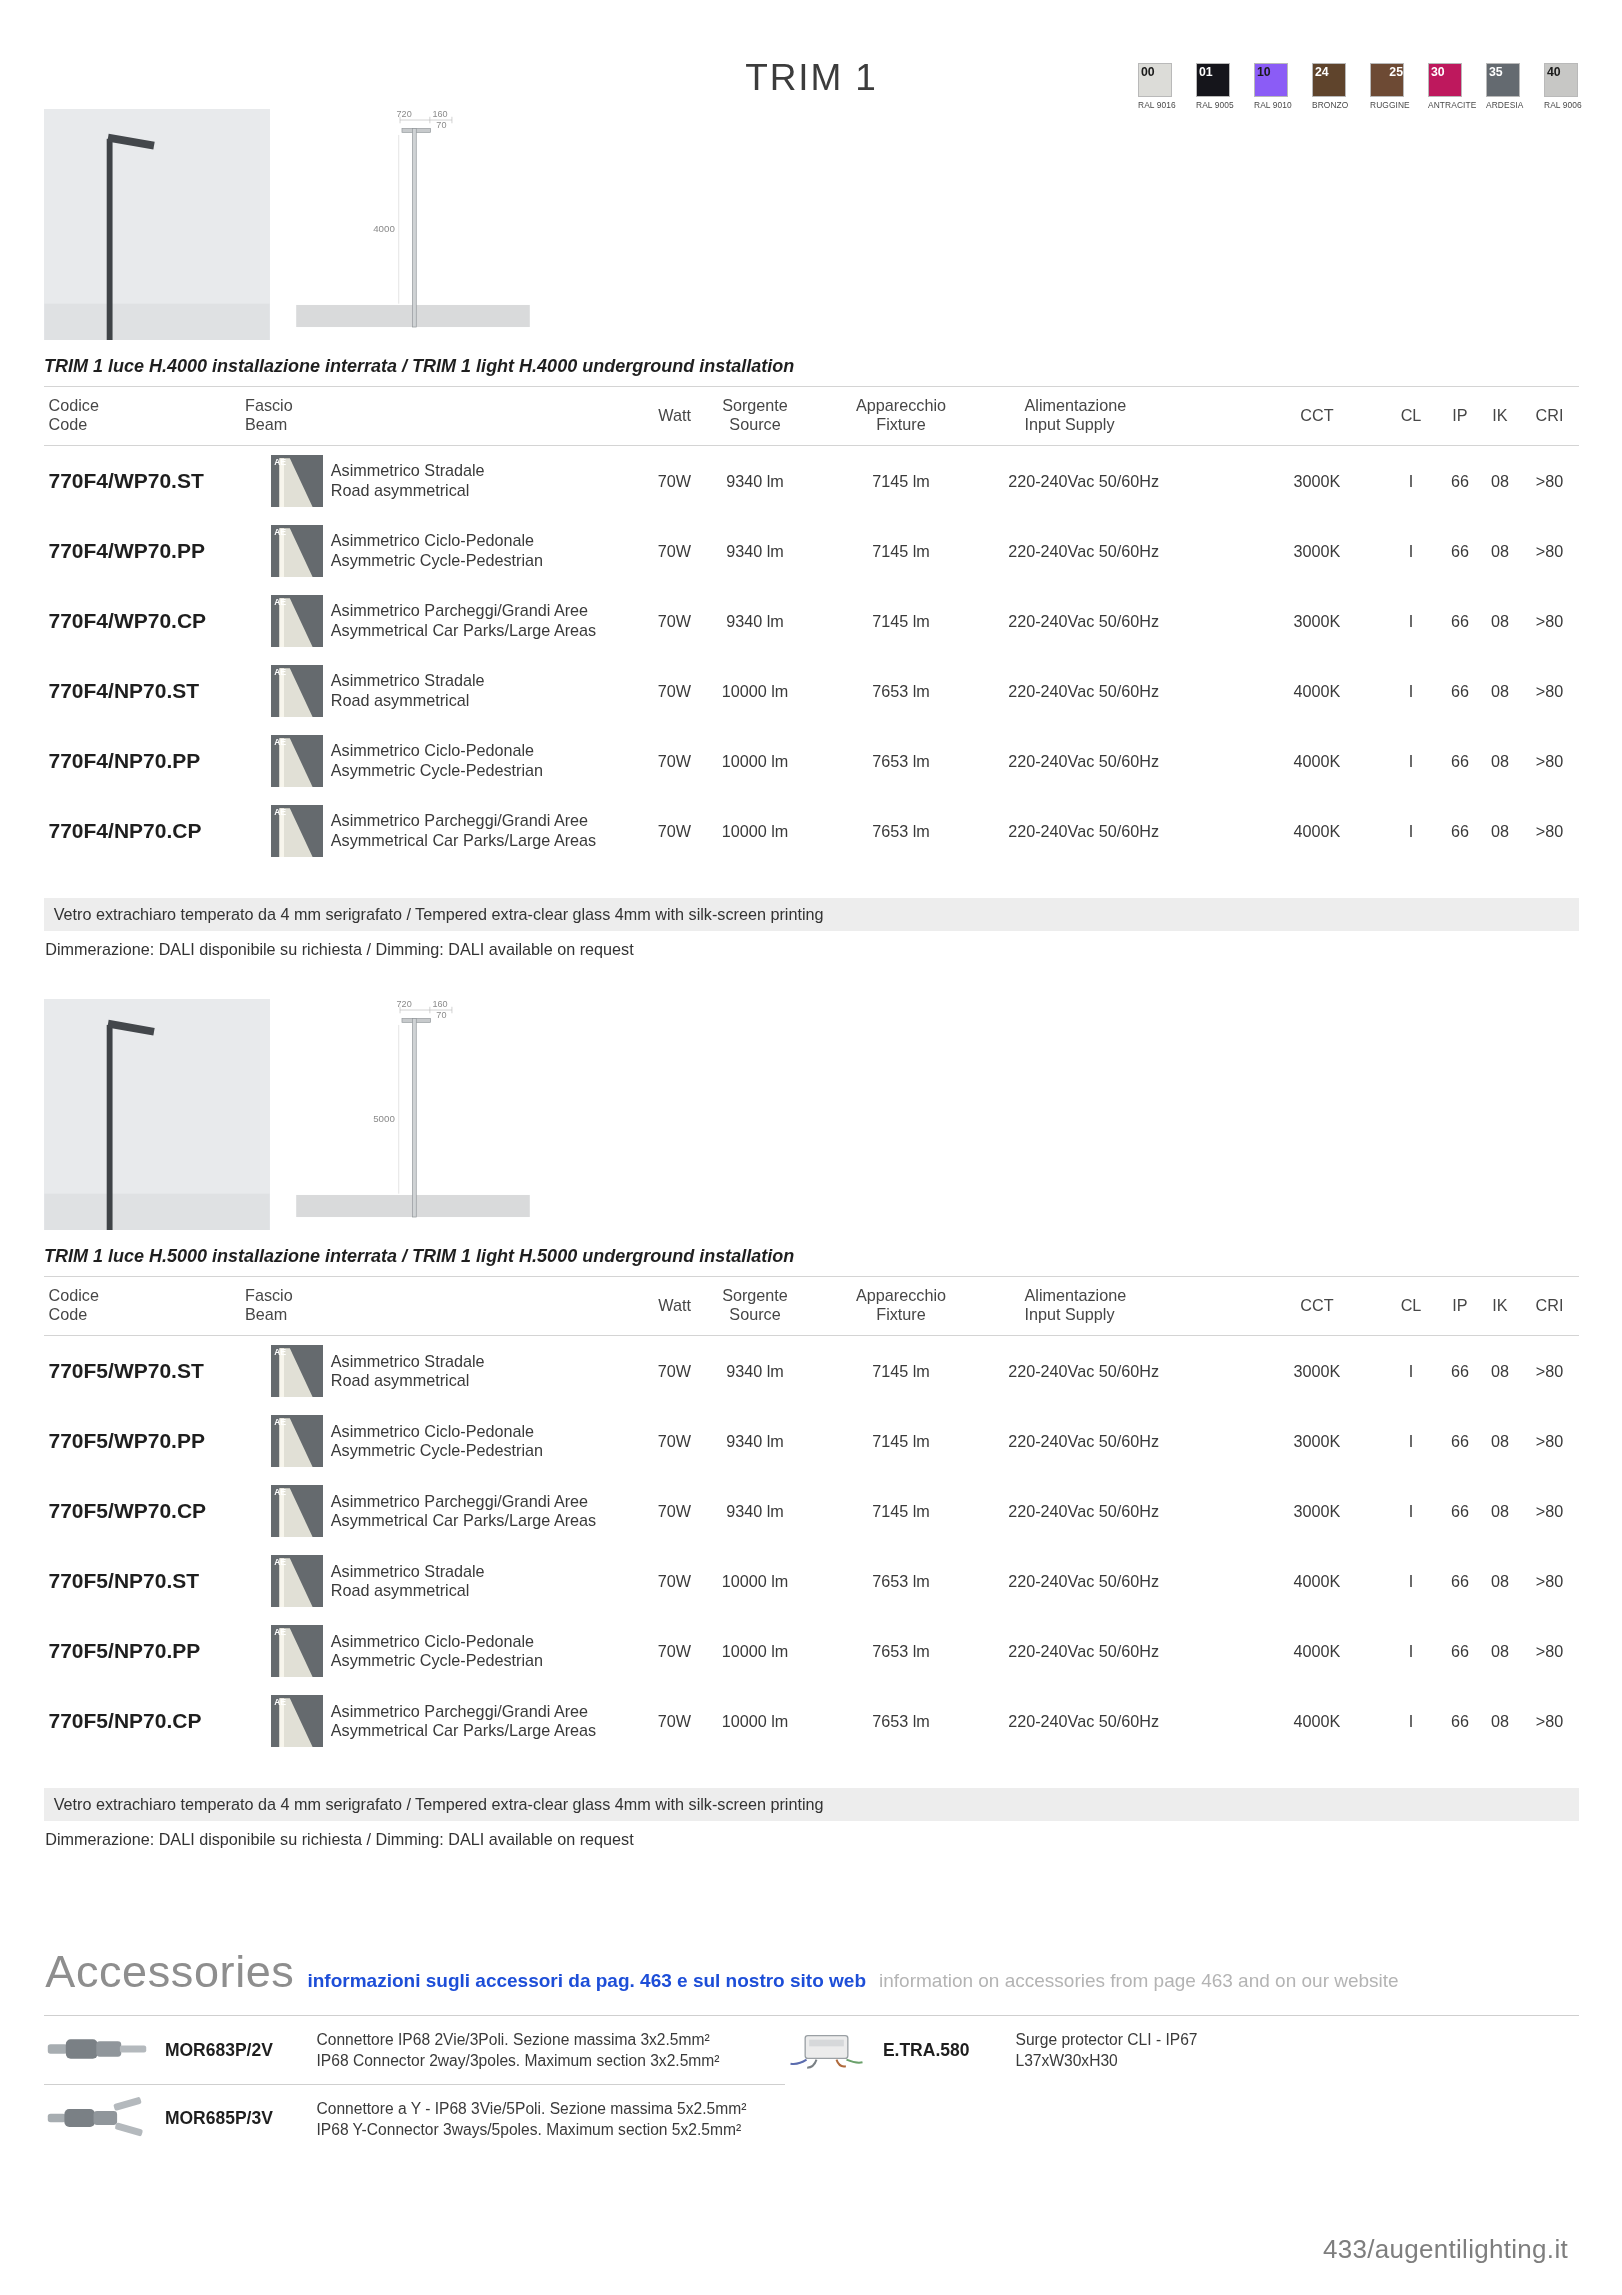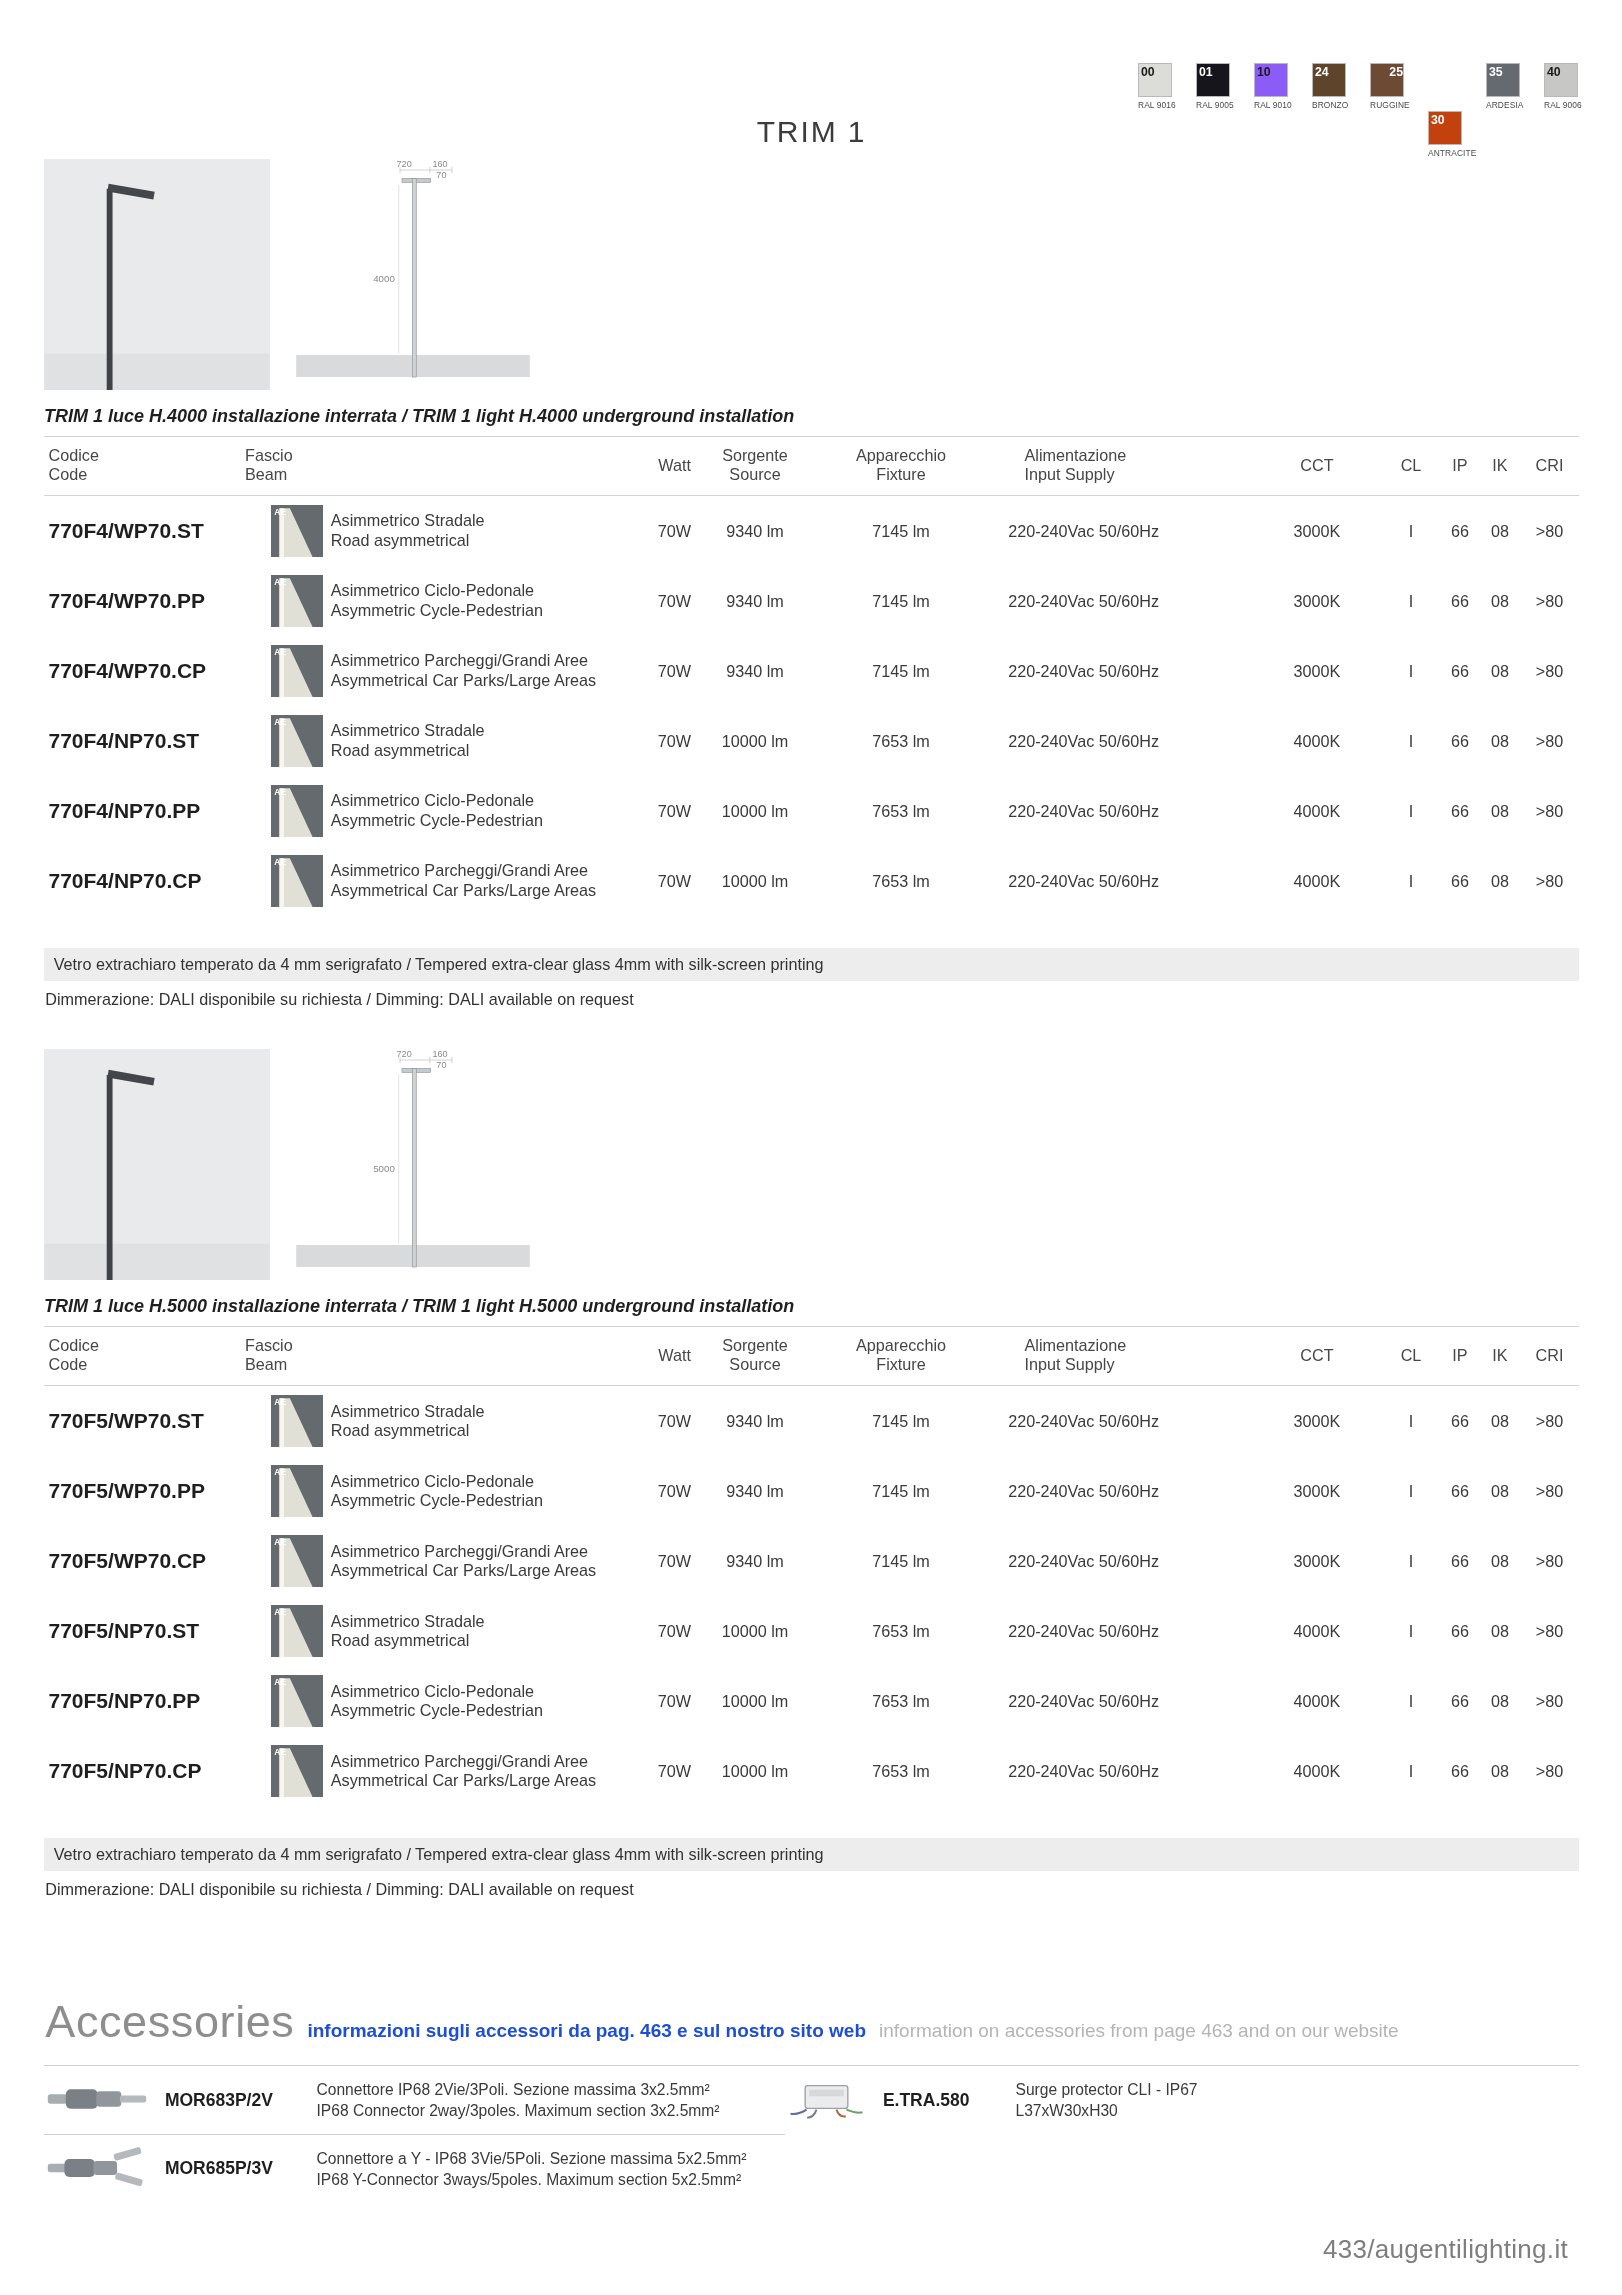--- a/index.html
+++ b/index.html
@@ -10,21 +10,21 @@
   .content { padding:0 44px 0 44px; }
 
   
   .swatch-strip { position:absolute; top:63px; right:45px; display:flex; gap:24px; }
   .swatch-item { width:34px; }
   .swatch-box { width:34px; height:34px; border:0.6px solid #b9b9b9; position:relative; }
   .swatch-code { display:block; font-size:12.3px; font-weight:bold; line-height:1; padding:1.9px 0 0 1.9px; }
   .swatch-label { font-size:8.4px; color:#4a4a4a; margin-top:2.6px; white-space:nowrap; letter-spacing:0.1px; }
 
   
-  .page-title { margin-top:115px; text-align:center; font-size:30px; font-weight:400; letter-spacing:1.9px; color:#3c3c3c; }
+  .page-title { margin-top:57px; text-align:center; font-size:37px; font-weight:400; letter-spacing:1.9px; color:#3c3c3c; }
 
   
   .image-row { display:flex; gap:26px; margin-top:10.4px; }
   .photo-box { width:226px; height:231px; background:#e8eaec; }
   .drawing-box { width:234px; height:231px; position:relative; }
   .drawing-box svg text { font-family:"Liberation Sans", sans-serif; fill:#8a8a8a; }
 
   
   .section-heading { margin-top:15.6px; font-size:18px; font-weight:bold; font-style:italic; color:#1f1f1f; }
 
@@ -108,21 +108,21 @@
       </div>
 
       <div class="swatch-item">
         <div class="swatch-box" style="background: rgb(109, 74, 52); text-align: right;">
           <span class="swatch-code" style="color: rgb(255, 255, 255);">25</span>
         </div>
         <div class="swatch-label">RUGGINE</div>
       </div>
 
       <div class="swatch-item">
-        <div class="swatch-box" style="background: #c2410c; margin-top: 48px;">
+        <div class="swatch-box" style="background: #be185d;">
           <span class="swatch-code" style="color: rgb(255, 255, 255);">30</span>
         </div>
         <div class="swatch-label">ANTRACITE</div>
       </div>
 
       <div class="swatch-item">
         <div class="swatch-box" style="background: rgb(100, 106, 112);">
           <span class="swatch-code" style="color: rgb(255, 255, 255);">35</span>
         </div>
         <div class="swatch-label">ARDESIA</div>

